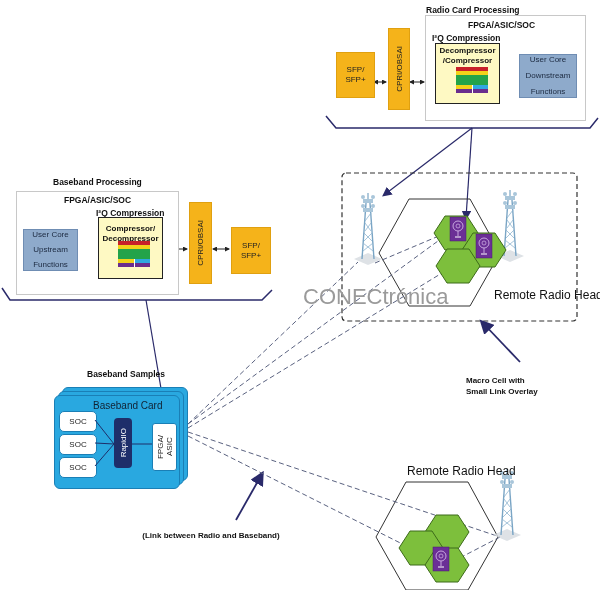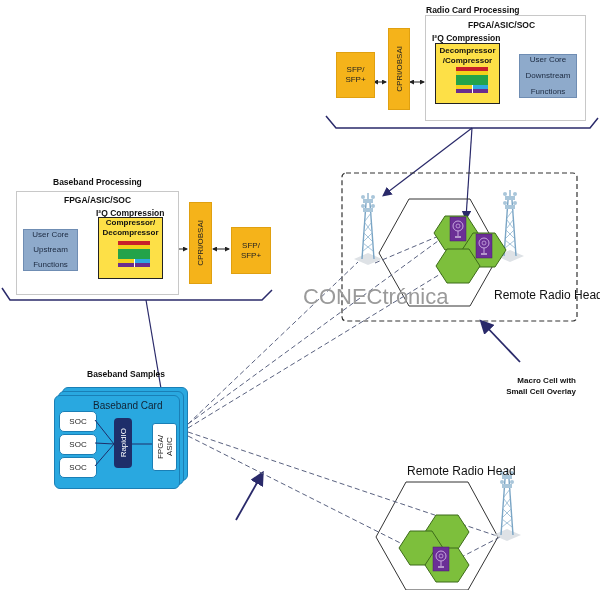--- a/index.html
+++ b/index.html
@@ -3,21 +3,21 @@
 <meta charset="utf-8">
 <style>
   html, body { margin:0; padding:0; background:#ffffff; }
   body { width:600px; height:590px; position:relative; overflow:hidden; font-family:"Liberation Sans", sans-serif; color:#111; }
   .abs { position:absolute; }
   .title { font-size:8.5px; font-weight:bold; color:#111; white-space:nowrap; }
   .box-light { position:absolute; background:#fff; border:1px solid #c8c8c8; }
   .orange { position:absolute; background:#f5b31a; border:1px solid #e0a010; }
   .orange-txt { font-size:8px; color:#222; text-align:center; line-height:10px; }
   .blue-box { position:absolute; background:#8eaacb; border:1px solid #6f8db3; font-size:8px; color:#1c2a40; text-align:center; display:flex; align-items:center; justify-content:space-between; line-height:10px; }
-  .comp-box { position:absolute; background:#fde047; border:1.5px solid #222; }
+  .comp-box { position:absolute; background:#fef9c3; border:1.5px solid #222; }
   .comp-label { font-size:8px; font-weight:bold; text-align:center; line-height:10px; }
   .vert { writing-mode:vertical-rl; transform:rotate(180deg); font-size:8px; color:#222; }
   .bar-stack { position:absolute; width:32px; }
   .bar-stack div { width:100%; }
   .cap { font-size:12px; color:#111; white-space:nowrap; }
   .watermark { font-size:22px; color:#9a9a9a; letter-spacing:0px; white-space:nowrap; }
   .card { position:absolute; background:#29a8e0; border:1.5px solid #1a7fb6; border-radius:6px; }
   .soc { position:absolute; background:#fff; border:1px solid #1a7fb6; border-radius:5px; font-size:8px; display:flex; align-items:center; justify-content:center; color:#222; }
   .rapidio { position:absolute; background:#1e2e6a; border-radius:4px; }
   .fpga-asic { position:absolute; background:#fff; border-radius:3px; border:1px solid #1a7fb6; }
@@ -121,21 +121,21 @@
 <div class="abs title" style="left:64px;top:195px;">FPGA/ASIC/SOC</div>
 <div class="abs title" style="left:96px;top:208px;">I²Q Compression</div>
 
 <div class="blue-box" style="left:23px;top:229px;width:53px;height:40px;flex-direction:column;">
   <span>User Core</span>
   <span>Upstream</span>
   <span>Functions</span>
 </div>
 
 <div class="comp-box" style="left:98px;top:217px;width:63px;height:60px;">
-  <div class="comp-label" style="margin-top:0;">Compressor/</div>
+  <div class="comp-label" style="margin-top:6px;">Compressor/</div>
   <div class="comp-label">Decompressor</div>
 </div>
 <div class="bar-stack" style="left:118px;top:241px;">
   <div style="height:4px;background:#c8202a;"></div>
   <div style="height:4px;background:#f2d21a;"></div>
   <div style="height:10px;background:#23a34a;"></div>
   <div style="height:4px;display:flex;">
       <span style="flex:1;background:#f2d21a;"></span>
       <span style="width:1px;background:#fff;"></span>
       <span style="flex:1;background:#2fa8e0;"></span>
@@ -225,19 +225,20 @@
 
   <use href="#hexg" x="447" y="532"></use>
   <use href="#hexg" x="421" y="548"></use>
   <use href="#hexg" x="447" y="565"></use>
   <use href="#device" x="441" y="559"></use>
 </svg>
 
 <div class="abs cap" style="left:494px;top:288px;">Remote Radio Head</div>
 <div class="abs cap" style="left:407px;top:464px;">Remote Radio Head</div>
 
-<div class="abs" style="left:466px;top:375px;width:110px;text-align:right;font-size:8px;font-weight:bold;line-height:11px;">
+<div class="abs" style="left:466px;top:375px;width:110px;text-align:left;font-size:8px;font-weight:bold;line-height:11px;">
   <div>Macro Cell with</div>
-  <div>Small Cell Overlay</div>
+  <div>Small Link Overlay</div>
 </div>
 
 <div class="abs" style="left:131px;top:530px;width:160px;text-align:center;font-size:8px;font-weight:bold;line-height:11px;">
+  <div>(Link between Radio and Baseband)</div>
 </div>
 
 </body></html>

